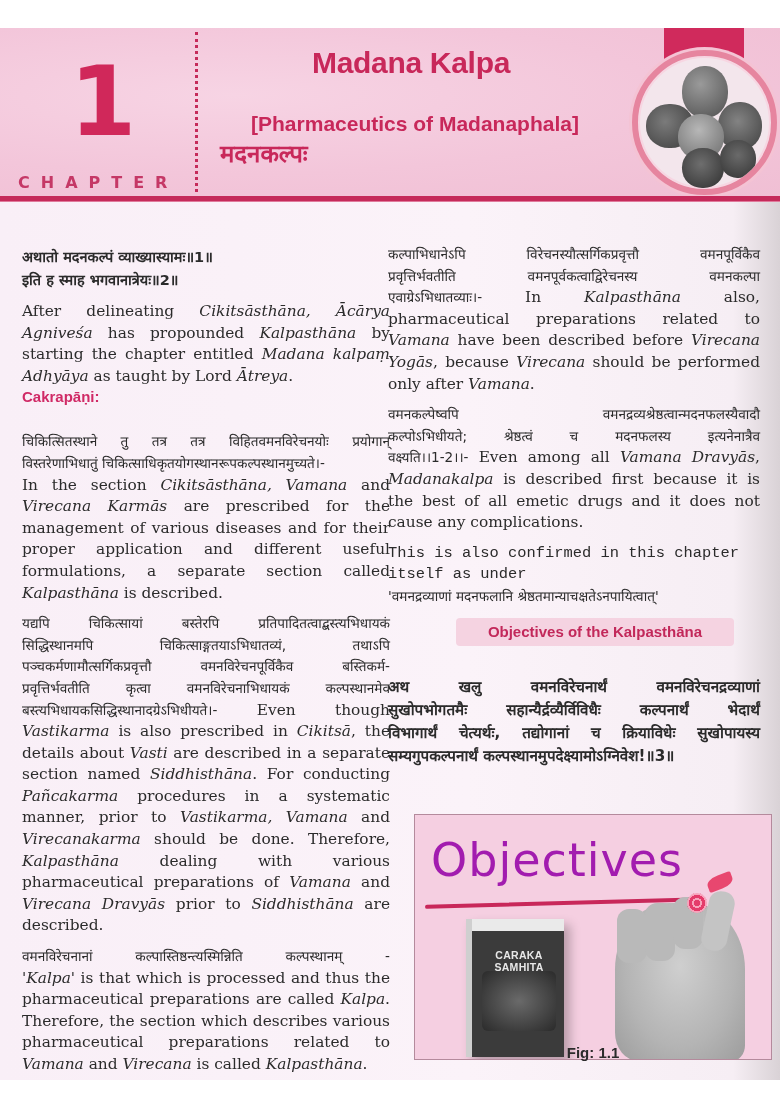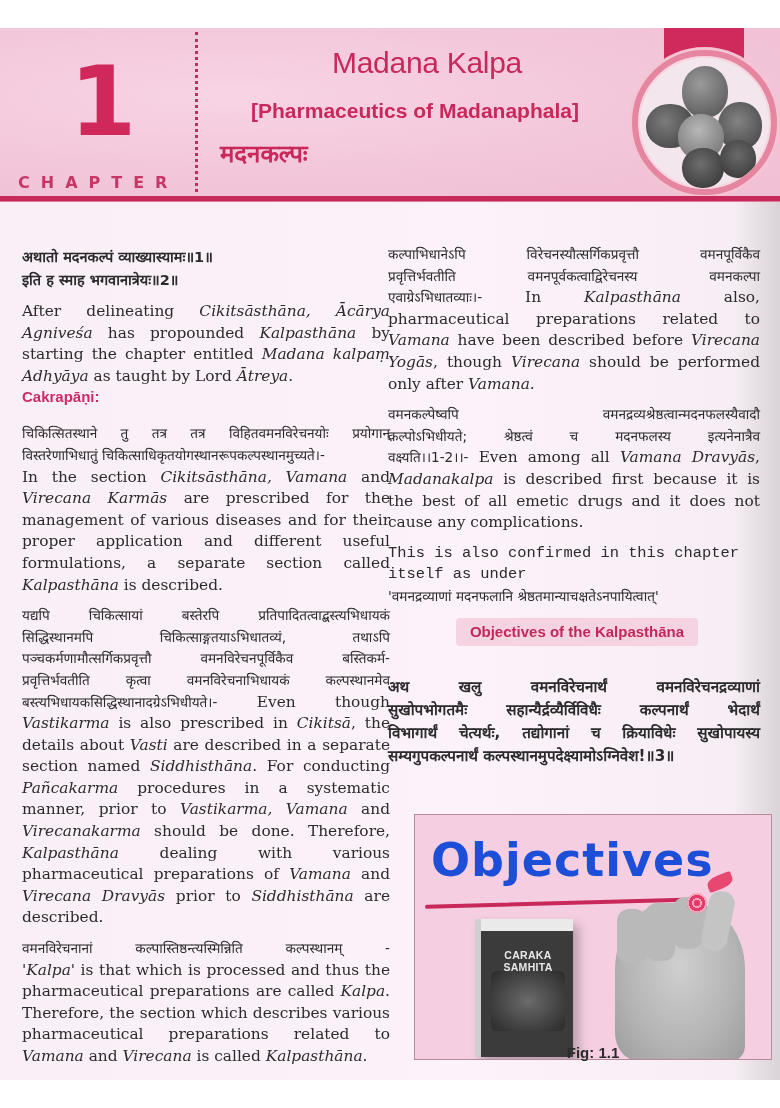--- a/index.html
+++ b/index.html
@@ -28,26 +28,26 @@
     .chapter-label {
       position: absolute; left: 18px; top: 130px;
       font-family: "DejaVu Sans", "Liberation Sans", sans-serif; font-weight: bold;
       font-size: 16px; letter-spacing: 11px; color: #c53866; margin-top: 15px;
     }
     .dotted-divider {
       position: absolute; left: 195px; top: 4px; width: 3px; height: 160px;
       border-left: 3px dotted #c52a5a;
     }
     .title {
-      position: absolute; left: 232px; top: 18px; width: 390px; text-align: center;
+      position: absolute; left: 216px; top: 18px; width: 390px; text-align: center;
       font-family: "Liberation Sans", "DejaVu Sans", sans-serif;
-      font-size: 30px; font-weight: normal; color: #c8285a; letter-spacing: -0.3px;
+      font-size: 30px; font-weight: bold; color: #c8285a; letter-spacing: -0.3px;
     }
     .subtitle {
-      position: absolute; left: 220px; top: 71px; width: 390px; text-align: center;
+      position: absolute; left: 220px; top: 84px; width: 390px; text-align: center;
       font-family: "Liberation Sans", "DejaVu Sans", sans-serif;
       font-size: 21px; font-weight: bold; color: #c8285a;
     }
     .title-sanskrit {
       position: absolute; left: 220px; top: 108px; width: 390px; text-align: left;
       font-family: "DejaVu Sans", sans-serif; font-size: 24px; font-weight: bold; color: #c8285a;
     }
     .ribbon {
       position: absolute; left: 664px; top: 0; width: 80px; height: 36px;
       background: #d02a5c;
@@ -75,51 +75,51 @@
     .skt { font-family: "DejaVu Sans", sans-serif; font-size: 13.6px; line-height: 21.6px; text-align: justify; text-align-last: justify; }
     .skt.last { text-align-last: left; }
     .verse { font-family: "DejaVu Sans", sans-serif; font-weight: bold; font-size: 14.5px; line-height: 23px; }
     .verse-big { font-family: "DejaVu Sans", sans-serif; font-weight: bold; font-size: 15.2px; line-height: 23px; text-align: justify; text-align-last: justify; }
     .verse-big.last { text-align-last: left; }
     .commentator { font-family: "Liberation Sans", "DejaVu Sans", sans-serif; font-weight: bold; color: #d02a66; font-size: 15px; line-height: 20px; }
     .eng { font-family: "DejaVu Serif", serif; font-size: 15.4px; line-height: 21.6px; }
     em { font-style: italic; }
 
     .section-pill {
-      display: block; width: 242px; margin: 10px 0 0 68px; padding: 3px 0 4px;
+      display: block; width: 278px; margin: 10px 0 0 68px; padding: 3px 0 4px;
       text-align: center; border-radius: 4px; background: #f5d3e1;
       font-family: "Liberation Sans", "DejaVu Sans", sans-serif; font-weight: bold;
       font-size: 15px; color: #c2285a;
     }
 
     
     .figure {
       position: absolute; left: 414px; top: 786px; width: 358px; height: 246px;
       background: #f5cfe1; border: 1.5px solid #b48a9c;
       overflow: hidden;
     }
     .fig-word {
       position: absolute; left: 16px; top: 18px;
       font-family: "DejaVu Sans", "Liberation Sans", sans-serif; font-size: 46px;
-      color: #1d4ed8; letter-spacing: 1px; font-weight: bold;
+      color: #a21caf; letter-spacing: 1px;
     }
     .fig-underline {
       position: absolute; left: 10px; top: 86px; width: 280px; height: 4px;
       background: #c8285a; border-radius: 3px; transform: rotate(-1.6deg);
     }
     .marker-tip {
       position: absolute; left: 292px; top: 60px; width: 26px; height: 14px;
       background: #e8476f; border-radius: 50% 10% 50% 10%; transform: rotate(-20deg);
     }
     .marker-ring {
       position: absolute; left: 272px; top: 78px; width: 20px; height: 20px;
       border-radius: 50%; background: repeating-radial-gradient(circle, #e43b6a 0 3px, #f7a3bb 3px 5px);
     }
     .book {
-      position: absolute; left: 60px; top: 104px; width: 98px; height: 138px;
+      position: absolute; left: 51px; top: 104px; width: 98px; height: 138px;
       background: linear-gradient(180deg, #eaeaea 0 9%, #3b3b3b 9% 100%);
       border-left: 6px solid #cfcfcf; box-shadow: 6px 6px 10px rgba(0,0,0,0.25);
     }
     .book-title {
       position: absolute; left: 4px; top: 30px; width: 86px; text-align: center;
       font-family: "Liberation Sans", sans-serif; font-weight: bold; font-size: 10.5px;
       color: #e8e8e8; letter-spacing: 0.3px;
     }
     .book-art {
       position: absolute; left: 10px; top: 52px; width: 74px; height: 60px;
@@ -167,21 +167,21 @@
   <div class="banner-rule"></div>
 
   <div class="col col-left">
     <div class="verse">अथातो मदनकल्पं व्याख्यास्यामः॥1॥</div>
     <div class="verse">इति ह स्माह भगवानात्रेयः॥2॥</div>
 
     <p class="eng gap"><span>After delineating </span><em>Cikitsāsthāna, Ācārya Agniveśa</em><span> has propounded </span><em>Kalpasthāna</em><span> by starting the chapter entitled </span><em>Madana kalpaṃ Adhyāya</em><span> as taught by Lord </span><em>Ātreya</em><span>.</span></p>
 
     <div class="commentator">Cakrapāṇi:</div>
 
-    <div class="gap" style="margin-top:16px;">
+    <div class="gap" style="margin-top:24px;">
       <div class="skt">चिकित्सितस्थाने तु तत्र तत्र विहितवमनविरेचनयोः प्रयोगान्</div>
       <div class="skt last">विस्तरेणाभिधातुं चिकित्साधिकृतयोगस्थानरूपकल्पस्थानमुच्यते।-</div>
       <p class="eng"><span>In the section </span><em>Cikitsāsthāna, Vamana</em><span> and </span><em>Virecana Karmās</em><span> are prescribed for the management of various diseases and for their proper application and different useful formulations, a separate section called </span><em>Kalpasthāna</em><span> is described.</span></p>
     </div>
 
     <div class="gap">
       <div class="skt">यद्यपि चिकित्सायां बस्तेरपि प्रतिपादितत्वाद्बस्त्यभिधायकं</div>
       <div class="skt">सिद्धिस्थानमपि चिकित्साङ्गतयाऽभिधातव्यं, तथाऽपि</div>
       <div class="skt">पञ्चकर्मणामौत्सर्गिकप्रवृत्तौ वमनविरेचनपूर्विकैव बस्तिकर्म-</div>
       <div class="skt">प्रवृत्तिर्भवतीति कृत्वा वमनविरेचनाभिधायकं कल्पस्थानमेव</div>
@@ -191,21 +191,21 @@
     <div class="gap">
       <div class="skt">वमनविरेचनानां कल्पास्तिष्ठन्त्यस्मिन्निति कल्पस्थानम् -</div>
       <p class="eng"><em>'Kalpa'</em><span> is that which is processed and thus the pharmaceutical preparations are called </span><em>Kalpa</em><span>. Therefore, the section which describes various pharmaceutical preparations related to </span><em>Vamana</em><span> and </span><em>Virecana</em><span> is called </span><em>Kalpasthāna</em><span>.</span></p>
     </div>
   </div>
 
   <div class="col col-right" style="top:216px;">
     <div>
       <div class="skt">कल्पाभिधानेऽपि विरेचनस्यौत्सर्गिकप्रवृत्तौ वमनपूर्विकैव</div>
       <div class="skt">प्रवृत्तिर्भवतीति वमनपूर्वकत्वाद्विरेचनस्य वमनकल्पा</div>
-      <p class="eng"><span class="skt" style="font-size:13.6px;">एवाग्रेऽभिधातव्याः।-</span><span> In </span><em>Kalpasthāna</em><span> also, pharmaceutical preparations related to </span><em>Vamana</em><span> have been described before </span><em>Virecana Yogās</em><span>, though </span><em>Virecana</em><span> should be performed only after </span><em>Vamana</em><span>.</span></p>
+      <p class="eng"><span class="skt" style="font-size:13.6px;">एवाग्रेऽभिधातव्याः।-</span><span> In </span><em>Kalpasthāna</em><span> also, pharmaceutical preparations related to </span><em>Vamana</em><span> have been described before </span><em>Virecana Yogās</em><span>, because </span><em>Virecana</em><span> should be performed only after </span><em>Vamana</em><span>.</span></p>
     </div>
 
     <div class="gap">
       <div class="skt">वमनकल्पेष्वपि वमनद्रव्यश्रेष्ठत्वान्मदनफलस्यैवादौ</div>
       <div class="skt">कल्पोऽभिधीयते; श्रेष्ठत्वं च मदनफलस्य इत्यनेनात्रैव</div>
       <p class="eng"><span class="skt" style="font-size:13.6px;">वक्ष्यति।।1-2।।-</span><span> Even among all </span><em>Vamana Dravyās</em><span>, </span><em>Madanakalpa</em><span> is described first because it is the best of all emetic drugs and it does not cause any complications.</span></p>
     </div>
 
     <p class="eng gap" style="text-align:left;font-family:Liberation Mono, monospace;">This is also confirmed in this chapter itself  as under</p>
     <div class="skt last" style="text-align-last:left;">'वमनद्रव्याणां मदनफलानि श्रेष्ठतमान्याचक्षतेऽनपायित्वात्'</div>

